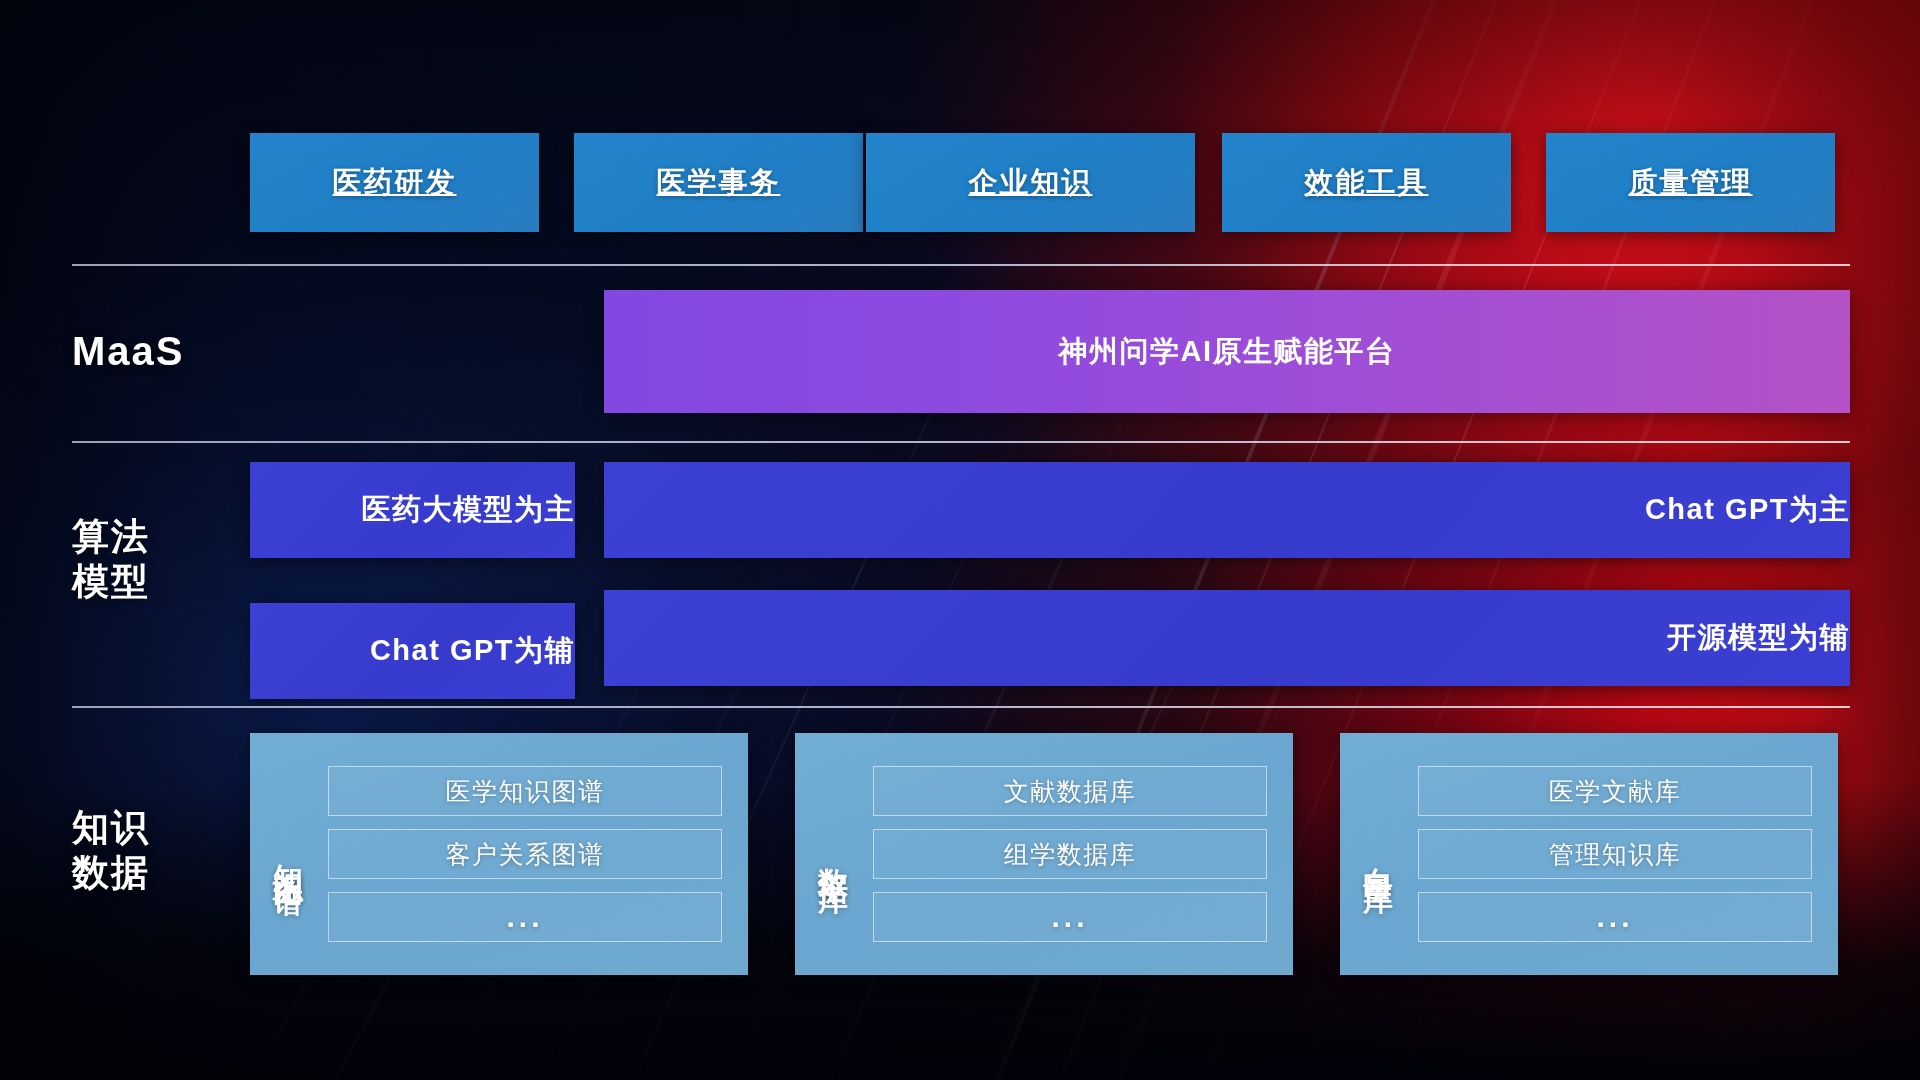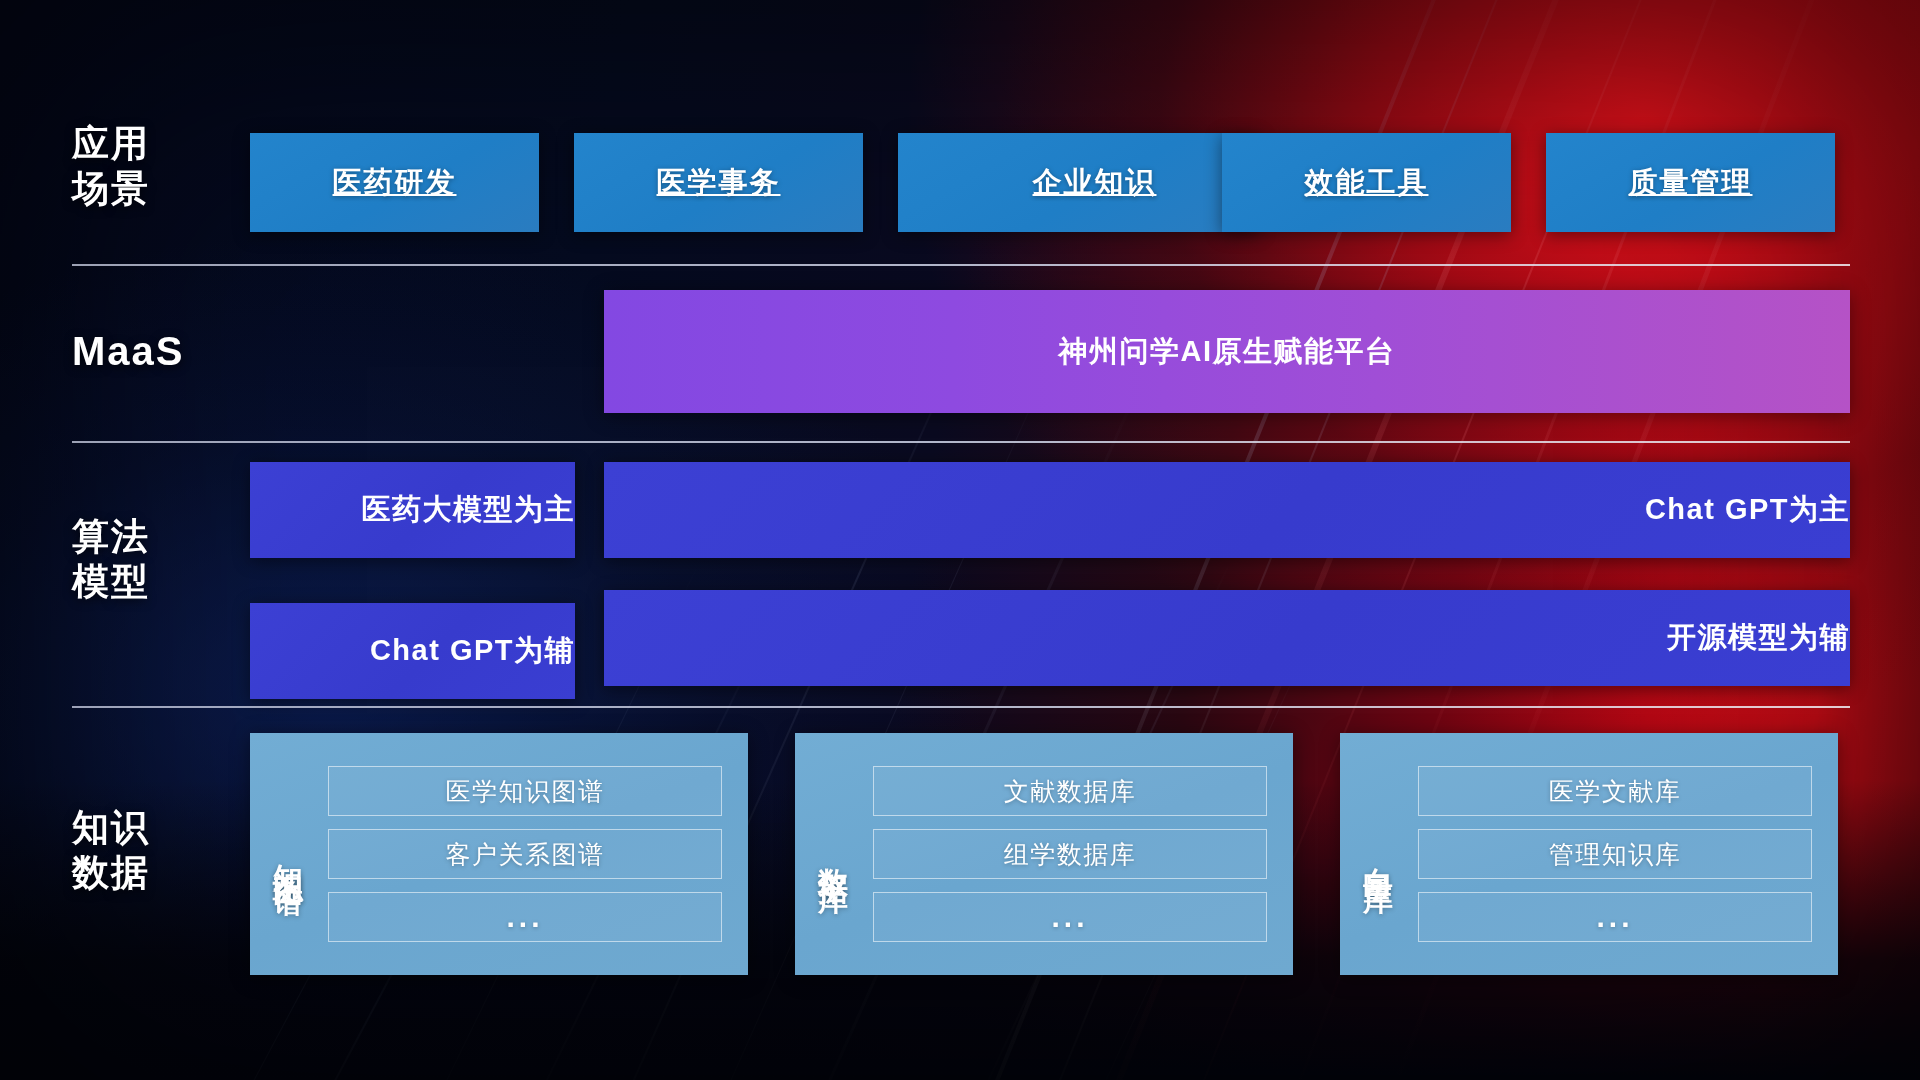--- a/index.html
+++ b/index.html
@@ -124,29 +124,27 @@
       <div class="streak" style="left: 1320px; top: 620px; width: 1px; height: 560px; opacity: 0.2; transform: rotate(25deg);"></div>
       <div class="streak" style="left: 360px; top: 880px; width: 1px; height: 420px; opacity: 0.16; transform: rotate(28deg);"></div>
       <div class="streak" style="left: 430px; top: 900px; width: 2px; height: 400px; opacity: 0.14; transform: rotate(28deg);"></div>
     </div>
   <div class="vign"></div>
 </div>
 
 <div id="sheet">
 
   <div class="row" style="top:133px;height:99px;">
-    <div class="rowlabel" style="top:-12px;white-space:pre-line;">应用
-场景</div>
     <div class="appbox" style="left:250px;width:289px;">
         <span class="ttl">医药研发</span>
       </div>
     <div class="appbox" style="left:574px;width:289px;">
         <span class="ttl">医学事务</span>
       </div>
-    <div class="appbox" style="left:898px;width:329px;padding-left:32px;">
+    <div class="appbox" style="left:866px;width:329px;">
         <span class="ttl">企业知识</span>
       </div>
     <div class="appbox" style="left:1222px;width:289px;">
         <span class="ttl">效能工具</span>
       </div>
     <div class="appbox" style="left:1546px;width:289px;">
         <span class="ttl">质量管理</span>
       </div>
   </div>
 

